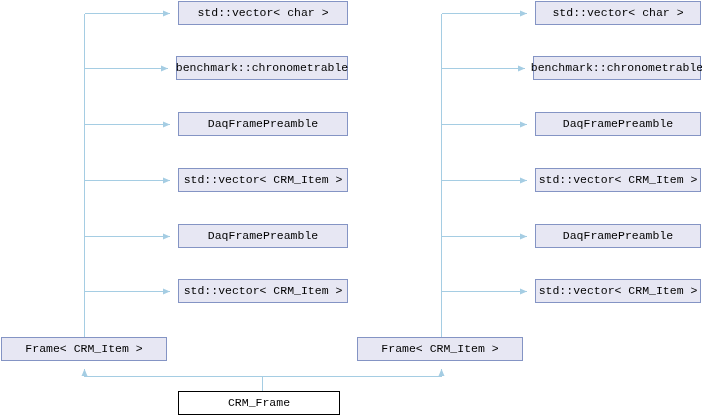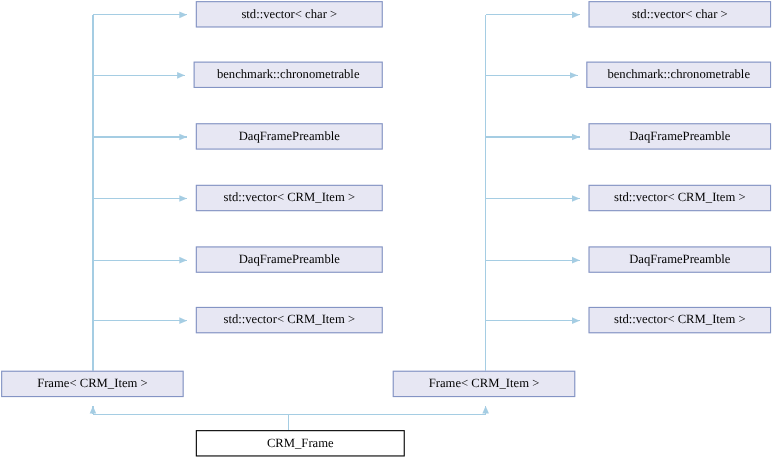--- a/index.html
+++ b/index.html
@@ -5,21 +5,21 @@
   html, body {
     margin: 0;
     padding: 0;
     background: #ffffff;
   }
   #diagram {
     position: relative;
     width: 702px;
     height: 416px;
     background: #ffffff;
-    font-family: Liberation Serif, serif;
+    font-family: Liberation Mono, monospace;
     overflow: hidden;
   }
   #edges {
     position: absolute;
     left: 0;
     top: 0;
     width: 702px;
     height: 416px;
   }
   .node {
@@ -137,17 +137,17 @@
   </div>
 
   <div class="node cls" style="left:535px; top:279px; width:166px; height:24px;">
     <span class="node-label">std::vector&lt; CRM_Item &gt;</span>
   </div>
 
   <div class="node cls" style="left:357px; top:337px; width:166px; height:24px;">
     <span class="node-label">Frame&lt; CRM_Item &gt;</span>
   </div>
 
-  <div class="node root" style="left:178px; top:391px; width:190px; height:24px;text-align:right;">
+  <div class="node root" style="left:178px; top:391px; width:162px; height:24px;text-align:right;">
     <span class="node-label">CRM_Frame</span>
   </div>
 
 </div>
 
 </body></html>

